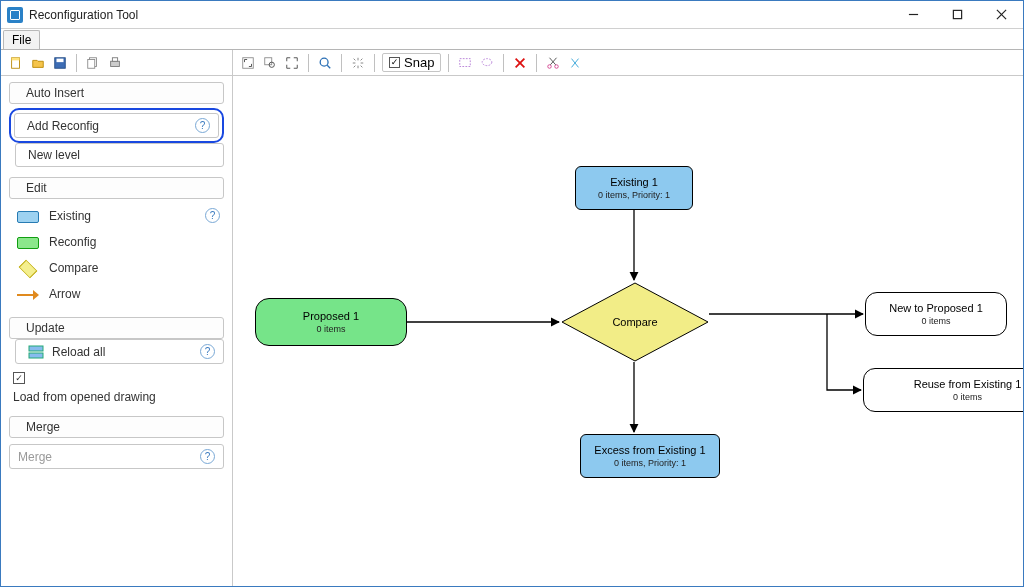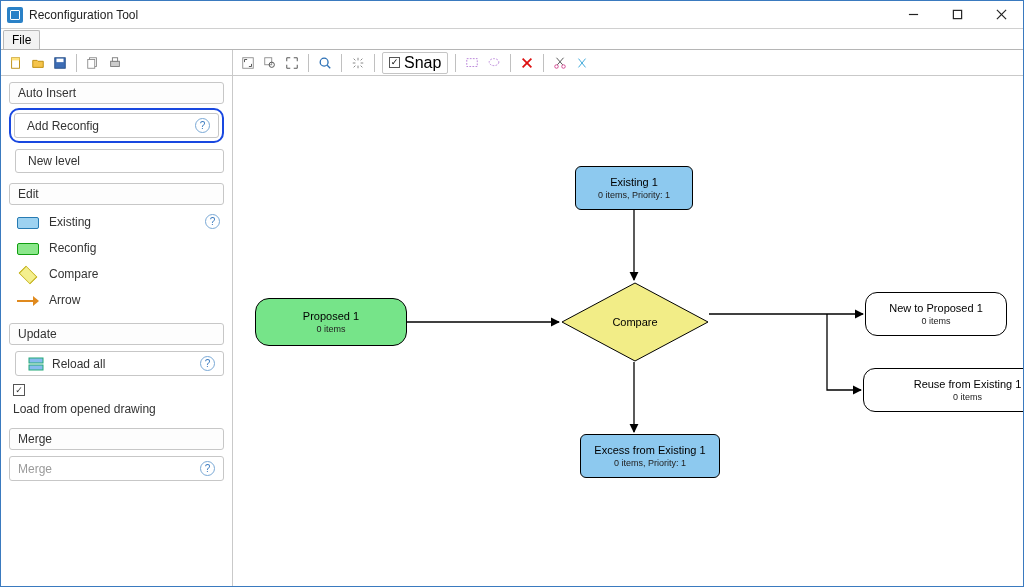--- a/index.html
+++ b/index.html
@@ -20,30 +20,30 @@
   .menubar { height: 21px; border-bottom: 1px solid #b5b5b5; display:flex; align-items:center; }
   .menubar .menu-item { padding: 2px 8px; font-size: 12px; border:1px solid #b8b8b8; border-bottom:none; background:#f3f3f3; border-radius:2px 2px 0 0; margin-left:2px; }
 
   
   .toolbars { height: 26px; display:flex; border-bottom:1px solid #c9c9c9; }
   .tb-left { width: 232px; display:flex; align-items:center; gap:4px; padding-left:6px; border-right:1px solid #c9c9c9; }
   .tb-right { flex:1; display:flex; align-items:center; gap:4px; padding-left:6px; }
   .tb-btn { width:18px; height:18px; display:flex; align-items:center; justify-content:center; border-radius:2px; }
   .tb-btn svg { width:14px; height:14px; }
   .tb-sep { width:1px; height:18px; background:#c0c0c0; margin:0 3px; }
-  .snap-box { display:flex; align-items:center; gap:4px; border:1px solid #c5c5c5; padding:1px 6px; font-size:16px; border-radius:2px; }
+  .snap-box { display:flex; align-items:center; gap:4px; border:1px solid #c5c5c5; padding:1px 6px; font-size:13px; border-radius:2px; }
   .snap-chk { width:11px; height:11px; border:1px solid #555; display:flex; align-items:center; justify-content:center; }
   .snap-chk::after { content:"✓"; font-size:9px; line-height:9px; color:#000; }
 
   
   .main { flex:1; display:flex; min-height:0; }
   .sidebar { width:232px; border-right:1px solid #c9c9c9; padding:6px 8px; font-size:12px; color:#333; overflow:auto; }
-  .section-header { border:1px solid #c7c7c7; border-radius:3px; padding:3px 8px; background:#fdfdfd; margin-top:10px; }
+  .section-header { border:1px solid #c7c7c7; border-radius:3px; padding:3px 16px; background:#fdfdfd; margin-top:10px; }
   .section-header:first-child { margin-top:0; }
-  .side-btn { display:flex; align-items:center; justify-content:space-between; border:1px solid #c7c7c7; border-radius:3px; padding:4px 8px 4px 12px; margin-top:6px; background:#fff; }
+  .side-btn { display:flex; align-items:center; justify-content:space-between; border:1px solid #c7c7c7; border-radius:3px; padding:4px 8px 4px 12px; background:#fff; }
   .side-btn.indent { margin-left:6px; }
   .side-btn .lbl { flex:1; }
   .side-btn .lbl-row { display:flex; align-items:center; gap:8px; flex:1; }
   .help-ico { width:15px; height:15px; border:1px solid #7aa9d6; border-radius:50%; color:#3a7abf; font-size:10px; line-height:13px; text-align:center; }
 
   .highlight-box { border:2.5px solid #1948e0; border-radius:10px; padding:3px; margin-top:4px; }
   .highlight-box .side-btn { margin-top:0;align-items:center; }
 
   .legend-list { padding:4px 2px 0 6px; }
   .legend-row { display:flex; align-items:flex-end; gap:10px; padding:6px 2px; position:relative; }

